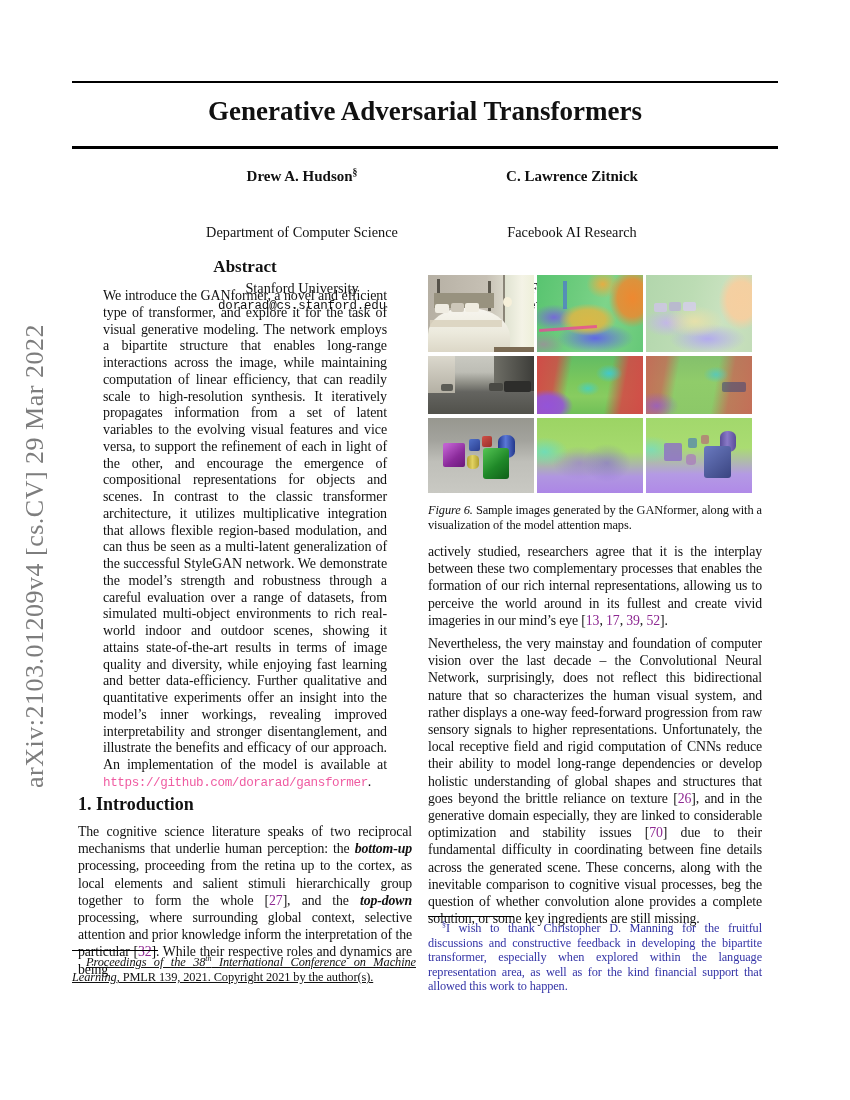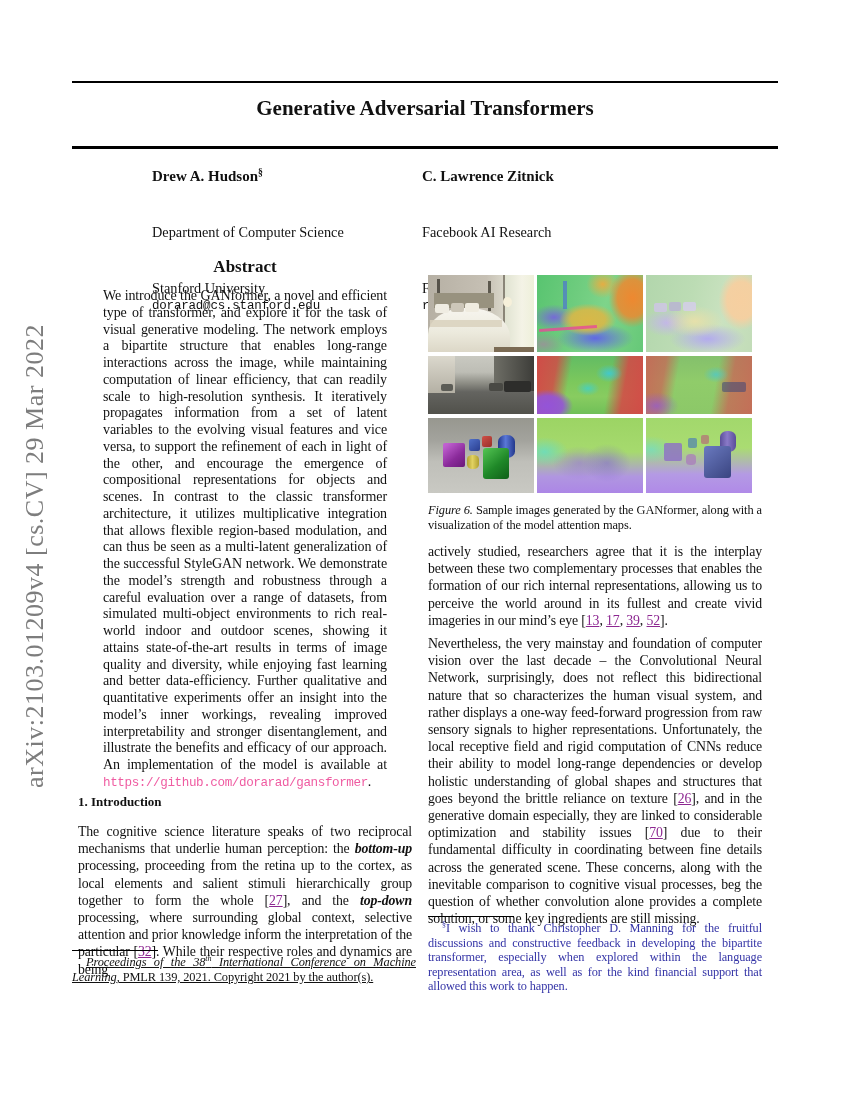--- a/index.html
+++ b/index.html
@@ -9,42 +9,42 @@
   
   .arxiv-stamp{position:absolute;left:-233px;top:539px;width:540px;height:34px;
     transform:rotate(-90deg);text-align:center;font-size:26px;letter-spacing:0.5px;
     color:var(--arxiv-gray,#7d7d7d);white-space:nowrap;}
 
   
   .rule{position:absolute;left:72px;width:706px;background:#000;}
   .rule-top{top:81px;height:1.5px;}
   .rule-mid{top:146px;height:2.5px;}
   .paper-title{position:absolute;left:72px;top:96px;width:706px;text-align:center;
-    font-size:21px;font-weight:bold;}
+    font-size:27px;font-weight:bold;}
 
   
   .authors{position:absolute;left:72px;top:167px;width:706px;height:85px;}
-  .author-block{position:absolute;width:300px;}
+  .author-block{position:absolute;width:300px;text-align:center;}
   .author-block.a1{left:80px;}
   .author-block.a2{left:350px;}
   .author-name{font-size:15px;font-weight:bold;line-height:18px;margin-bottom:3px;}
   .author-line{font-size:14.3px;line-height:16.5px;margin-top:39px;}
   .author-email{font-family:"Liberation Mono",monospace;font-size:12.5px;line-height:16px;
     margin-top:2px;letter-spacing:-0.2px;}
 
   
   .col-left{position:absolute;left:78px;top:257px;width:334px;}
   .col-right{position:absolute;left:428px;top:275px;width:334px;}
 
   .abstract-heading{position:absolute;top:0;left:0;width:334px;text-align:center;
     font-size:17px;font-weight:bold;}
   .abstract-text{position:absolute;top:31px;left:25px;width:284px;
     font-size:14px;line-height:16.75px;text-align:justify;letter-spacing:-0.1px;}
   .section-heading{position:absolute;top:537px;left:0;width:334px;
-    font-size:13px;font-weight:bold;}
+    font-size:18px;font-weight:bold;}
   .intro-par{position:absolute;top:566px;left:0;width:334px;
     font-size:13.8px;line-height:17.2px;text-align:justify;letter-spacing:-0.12px;}
 
   .footnote-left{position:absolute;left:72px;top:950px;width:344px;text-decoration:underline;}
   .footnote-right{position:absolute;left:428px;top:916px;width:334px;}
   .fn-rule{width:86px;height:1px;background:#000;margin-bottom:4px;}
   .fn-text{font-size:12.4px;line-height:15px;text-align:justify;text-indent:14px;
     letter-spacing:-0.1px;}
   .fn-text.blue{color:var(--footnote-blue,#3434a6);font-size:12.3px;line-height:14.6px;}
 
@@ -157,21 +157,21 @@
   .fig-caption{position:absolute;top:228px;left:0;width:334px;font-size:12.4px;
     line-height:15.4px;text-align:justify;letter-spacing:-0.1px;}
   .body-par{position:absolute;left:0;width:334px;font-size:13.8px;line-height:17.2px;
     text-align:justify;letter-spacing:-0.12px;}
   .par1{top:268px;}
   .par2{top:360px;}
 
   
   .seg-bi{font-weight:bold;font-style:italic;margin-top:39px;}
   .seg-i{font-style:italic;}
-  .seg-cite{color:var(--citation-purple,#8d2791);text-decoration:underline;}
+  .seg-cite{color:var(--citation-purple,#8d2791);}
   .seg-link{color:var(--link-magenta,#ef5ba1);font-family:"Liberation Mono",monospace;
     font-size:12.6px;letter-spacing:-0.4px;}
   .seg-sup{vertical-align:super;font-size:0.65em;line-height:0;}
   .seg-isup{vertical-align:super;font-size:0.65em;line-height:0;font-style:italic;}
 </style>
 </head>
 <body>
 
 <div class="page">
 

